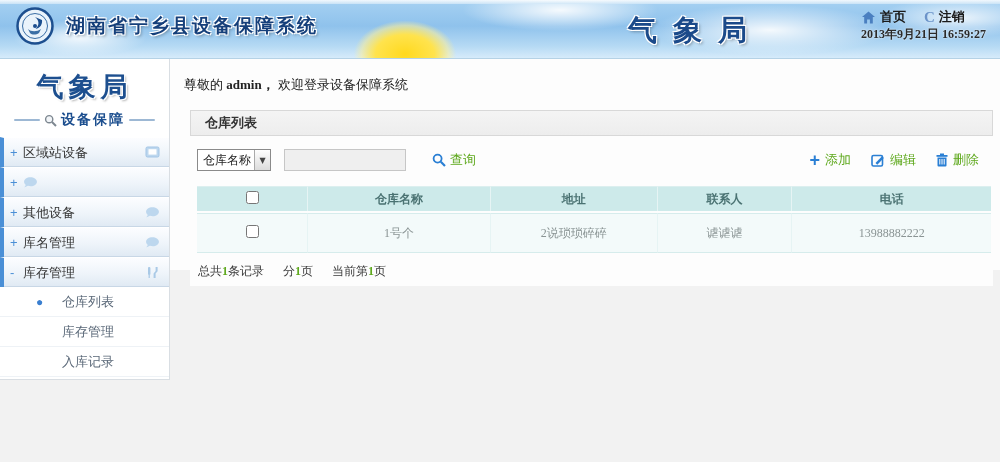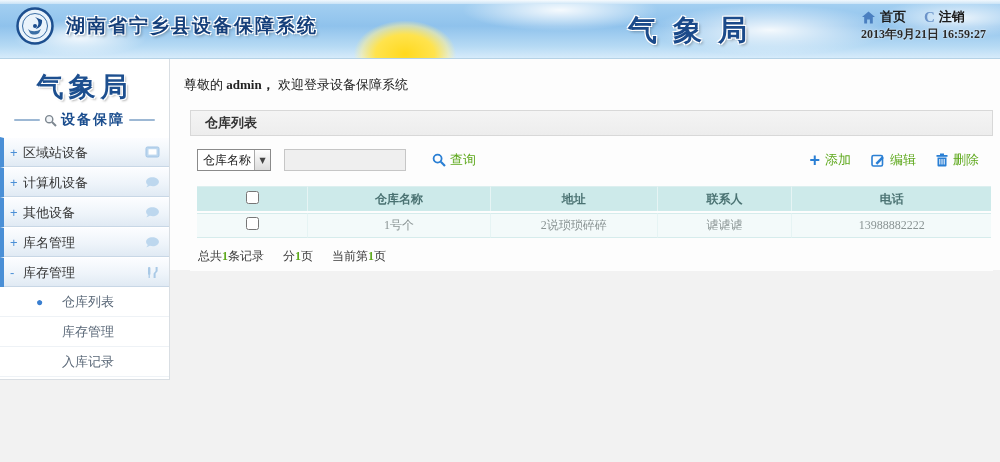--- a/index.html
+++ b/index.html
@@ -110,21 +110,21 @@
 
   .table-wrap{ margin:0 2px 0 7px; }
   table{ width:100%; border-collapse:separate; border-spacing:0; }
   thead th{
     background:#cdeaea; height:25px; font-size:12px; font-weight:bold; color:#4a7272;
     border-right:1px solid #e6f4f4; border-top:1px solid #dcefef; text-align:center;
   }
   thead th:last-child{ border-right:none; }
   .row-gap td{ height:2px; background:#fdfdfd; border:none; }
   tbody tr.data-row td{
-    background:#f3fafa; height:25px; font-size:12px; color:#8a9494; text-align:center;
+    background:#f3fafa; height:40px; font-size:12px; color:#8a9494; text-align:center;
     border-top:1px solid #d6ecec; border-bottom:1px solid #d6ecec; border-right:1px solid #e6f4f4;
   }
   tbody tr.data-row td:last-child{ border-right:none; }
   input[type=checkbox]{ width:13px; height:13px; cursor:pointer; }
 
   .pagination{ padding:10px 0 0 8px; font-size:12px; color:#3a3a3a; }
   .pagination .seg{ margin-right:16px; }
   .pagination .num{ color:#5fa91e; font-weight:bold; }
 
   
@@ -200,21 +200,20 @@
           <span class="menu-icon">
             <svg width="15" height="13" viewBox="0 0 15 13">
               <rect x="1" y="1" width="13" height="10" rx="1.5" fill="#bdd7ee" stroke="#a3c5e6"></rect>
               <rect x="3.5" y="3.2" width="8" height="5.4" fill="#fff"></rect>
             </svg>
           </span>
         </div>
 
         <div class="menu-item">
           <span class="menu-prefix">+</span>
-          <span class="menu-label">计算机设备</span>
           <span class="menu-icon">
             <svg width="15" height="13" viewBox="0 0 14 12">
               <path d="M13 5.2c0 2.3-2.6 4.2-5.8 4.2-.9 0-1.8-.15-2.6-.42L1.2 10.6l1.4-2.3C1.7 7.5 1 6.4 1 5.2 1 2.9 3.7 1 6.9 1S13 2.9 13 5.2z" fill="#bdd7ee"></path>
             </svg>
           </span>
         </div>
 
         <div class="menu-item">
           <span class="menu-prefix">+</span>
           <span class="menu-label">其他设备</span>

